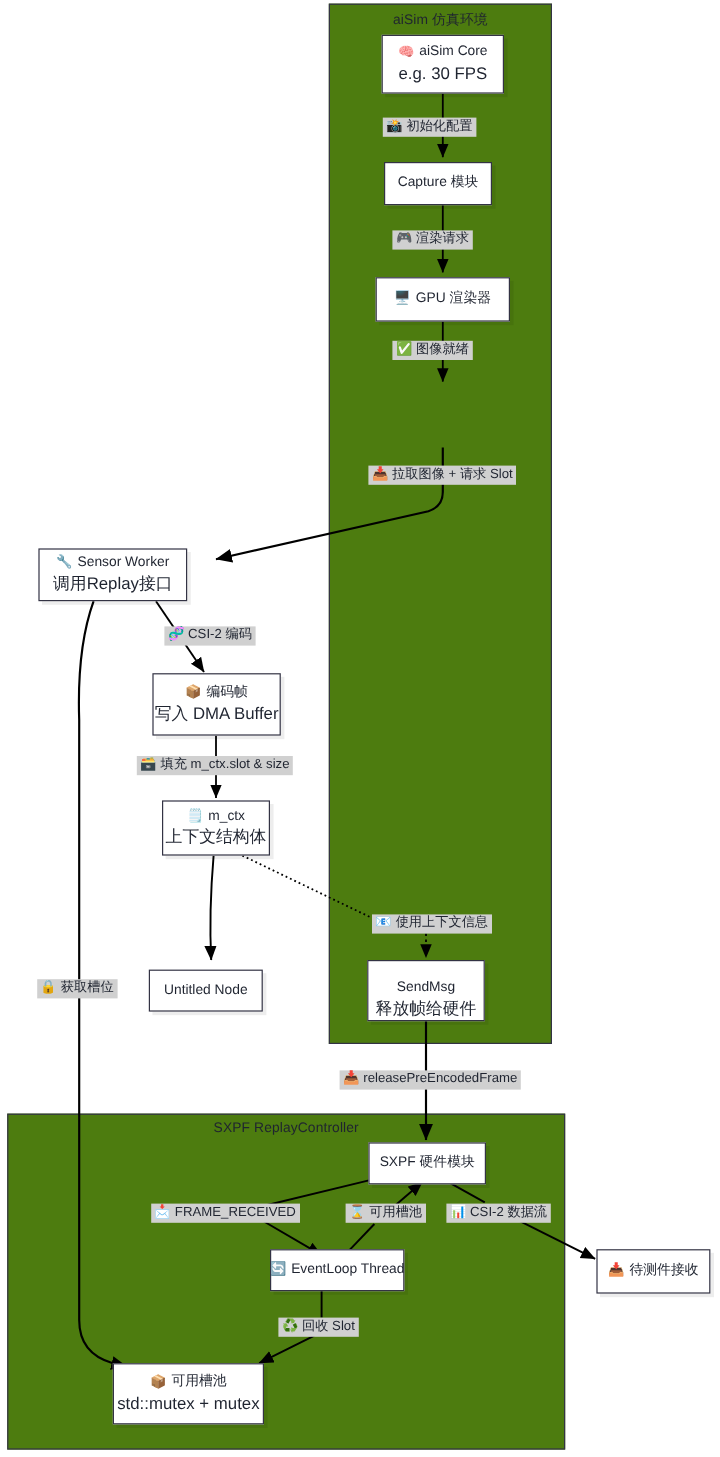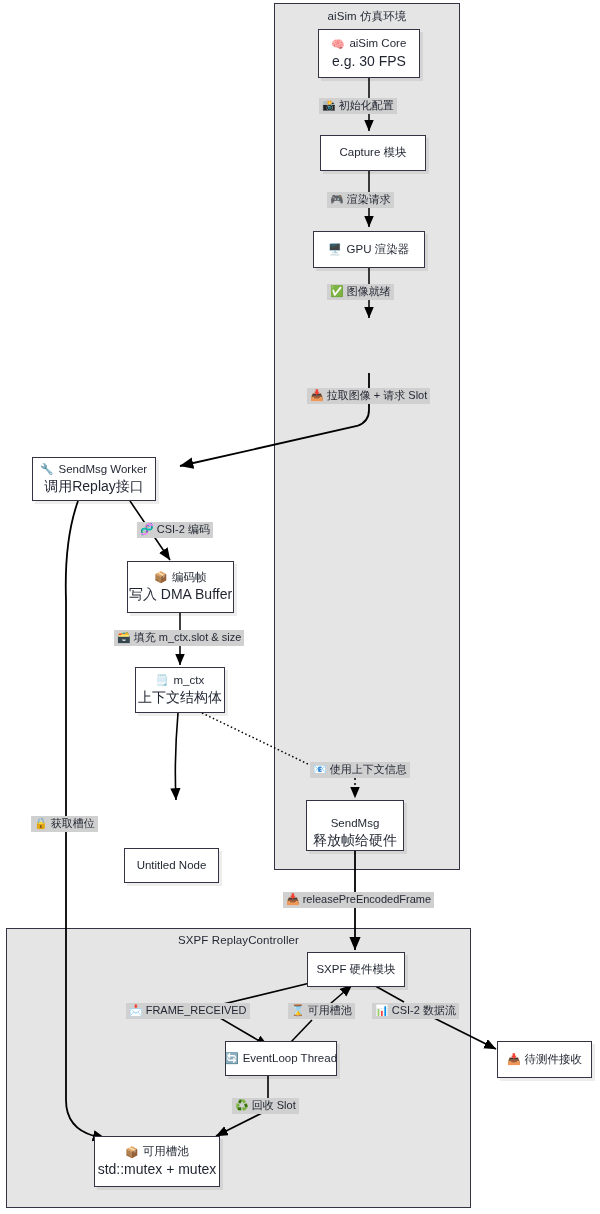--- a/index.html
+++ b/index.html
@@ -13,21 +13,21 @@
     overflow: hidden;
   }
   #stage {
     position: absolute;
     left: 0; top: 0;
     width: 600px; height: 1214px;
   }
   
   .subgraph {
     position: absolute;
-    background: #e5e5e5;
+    background: #4d7c0f;
     border: 1.6px solid #333344;
     box-sizing: border-box;
   }
   .subgraph-title {
     position: absolute;
     left: 0; right: 0;
     top: 5px;
     text-align: center;
     font-size: 11.5px;
     color: #1f2430;
@@ -147,57 +147,57 @@
   </svg>
 
   <div class="node" style="left:318px; top:29px; width:102px; height:49px;">
     <div class="nline">
       <span class="emoji">🧠</span>
       <span>aiSim Core</span>
     </div>
     <div class="nline sub">e.g. 30 FPS</div>
   </div>
 
-  <div class="node" style="left:320px; top:135px; width:106px; height:36px;">
+  <div class="node" style="left:320px; top:135px; width:90px; height:36px;">
     <div class="nline">Capture 模块</div>
   </div>
 
   <div class="node" style="left:313px; top:231px; width:112px; height:37px;">
     <div class="nline">
       <span class="emoji">🖥️</span>
       <span>GPU 渲染器</span>
     </div>
   </div>
 
 
   <div class="node" style="left:32px; top:457px; width:124px; height:44px;">
     <div class="nline">
       <span class="emoji">🔧</span>
-      <span>SendMsg Worker</span>
+      <span>Sensor Worker</span>
     </div>
     <div class="nline sub">调用Replay接口</div>
   </div>
 
   <div class="node" style="left:127px; top:561px; width:107px; height:52px;">
     <div class="nline">
       <span class="emoji">📦</span>
       <span>编码帧</span>
     </div>
     <div class="nline sub">写入 DMA Buffer</div>
   </div>
 
   <div class="node" style="left:135px; top:667px; width:90px; height:46px;">
     <div class="nline">
       <span class="emoji">🗒️</span>
       <span>m_ctx</span>
     </div>
     <div class="nline sub">上下文结构体</div>
   </div>
 
-  <div class="node" style="left:124px; top:808px; width:95px; height:35px;margin-top:40px;">
+  <div class="node" style="left:124px; top:808px; width:95px; height:35px;">
     <div class="nline">Untitled Node</div>
   </div>
 
   <div class="node" style="left:306px; top:800px; width:98px; height:51px;justify-content:flex-end;">
     <div class="nline">SendMsg</div>
     <div class="nline sub">释放帧给硬件</div>
   </div>
 
   <div class="node" style="left:307px; top:952px; width:98px; height:35px;">
     <div class="nline">SXPF 硬件模块</div>

